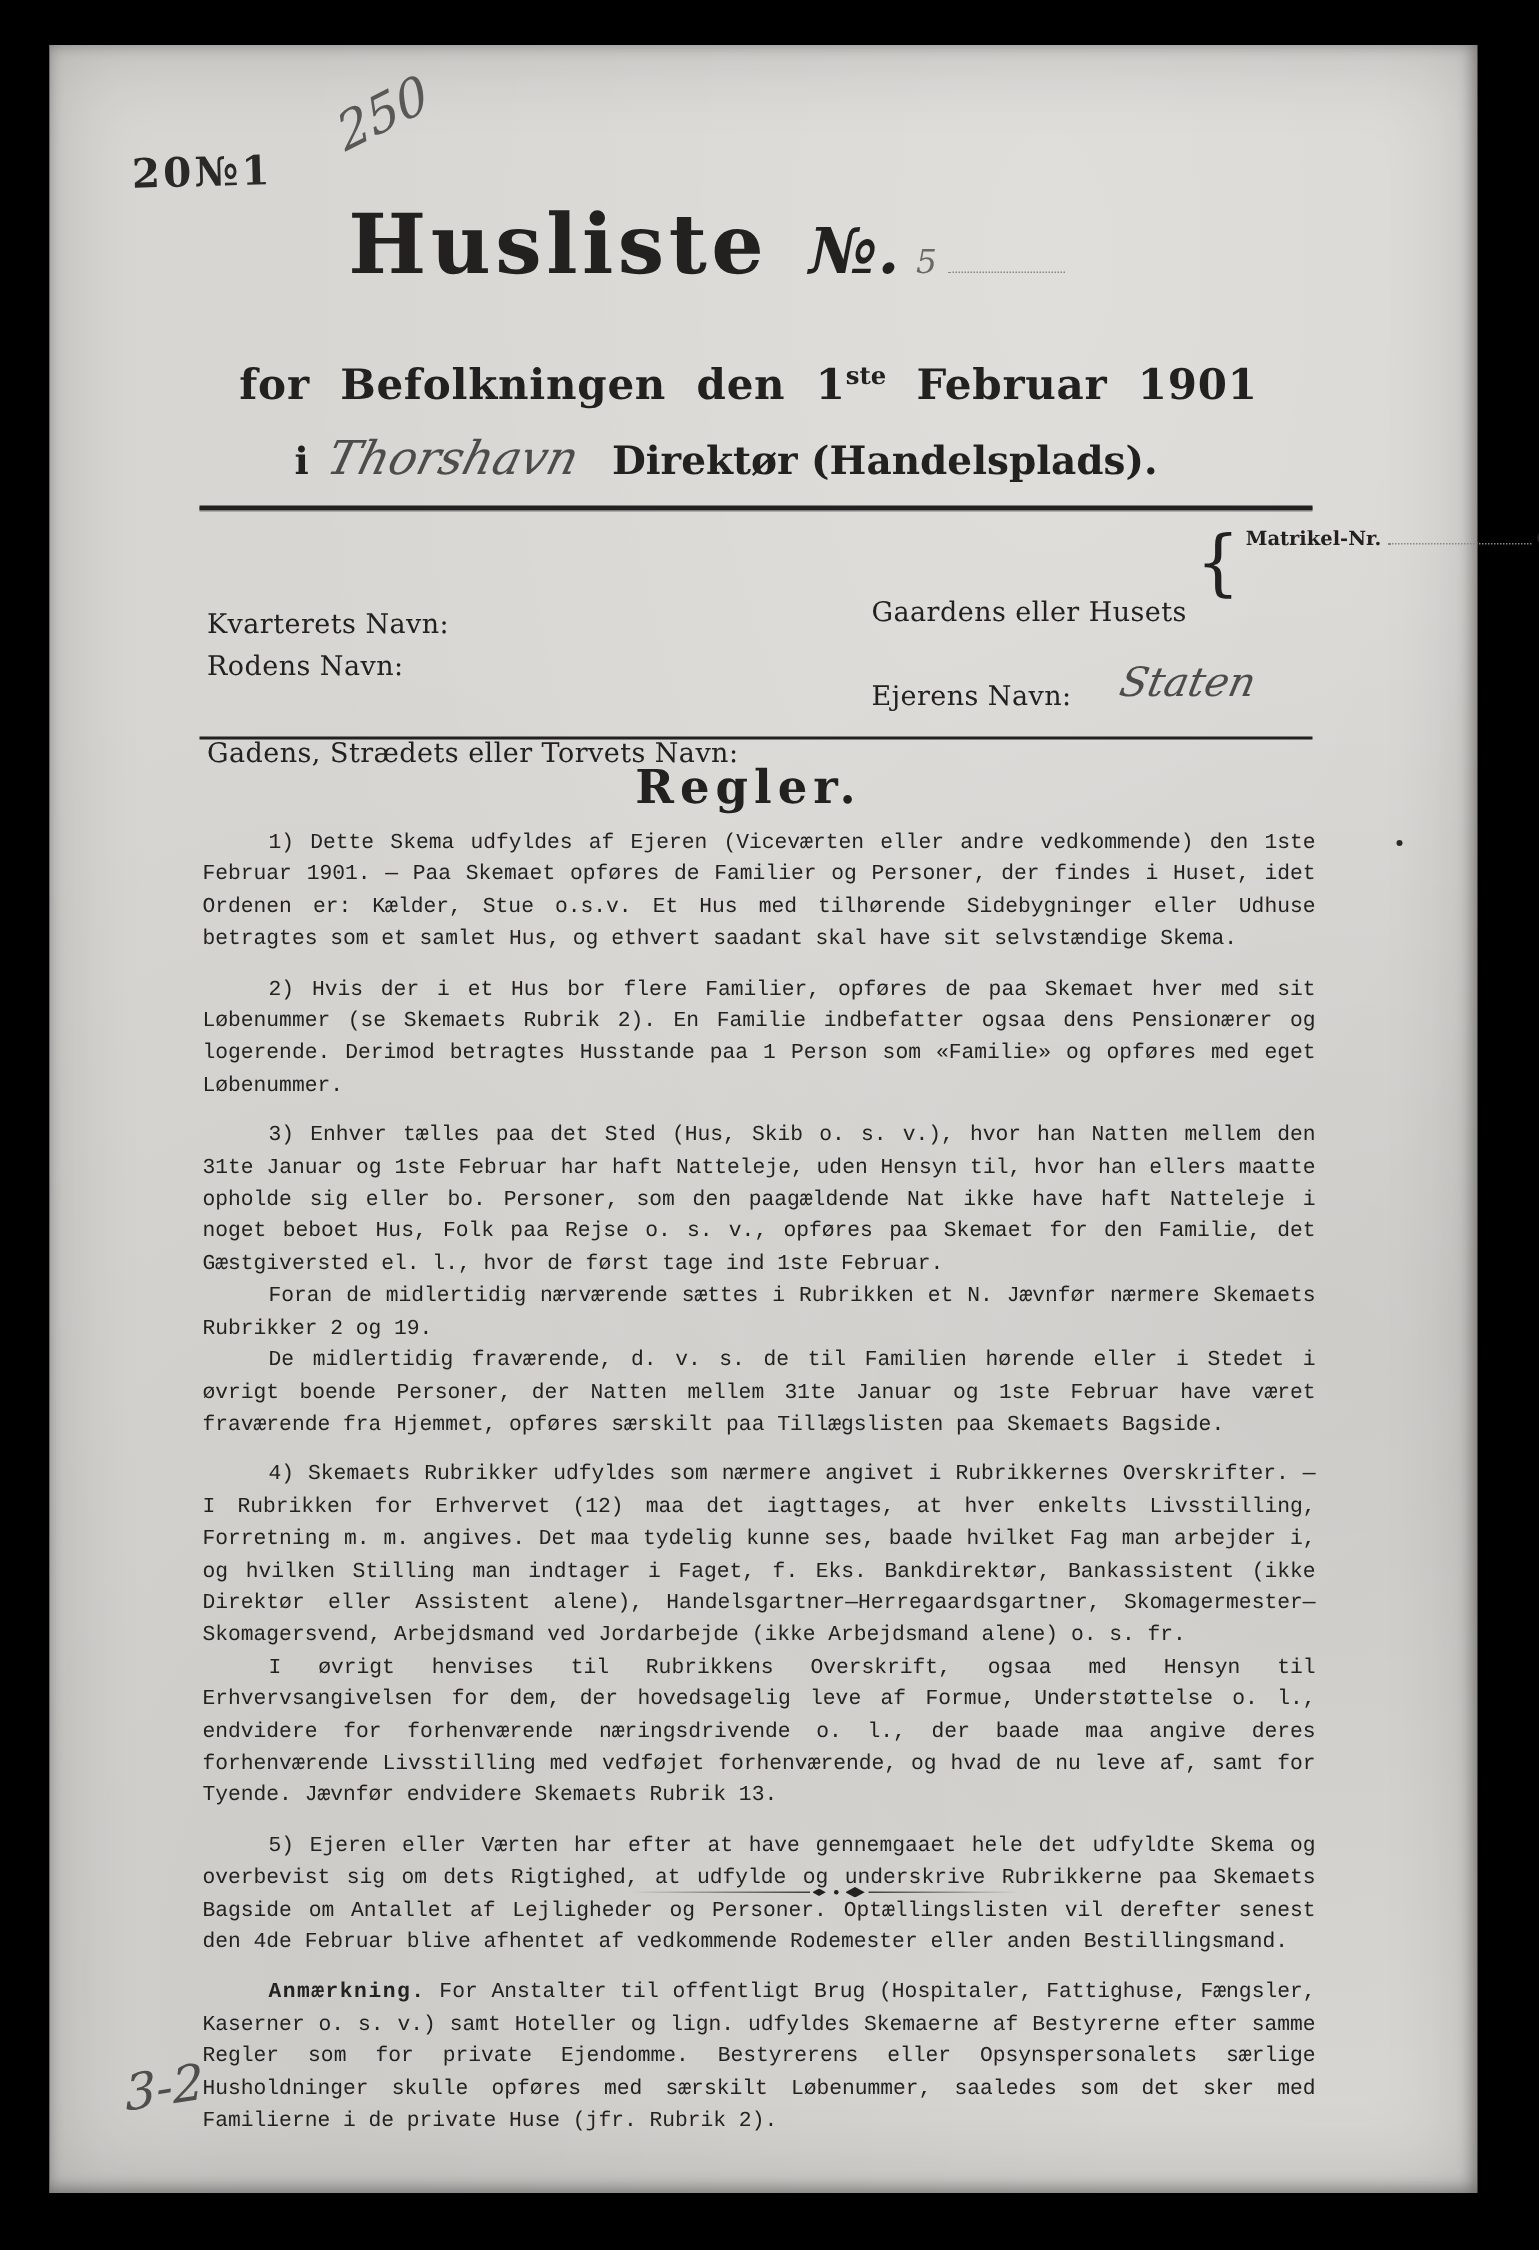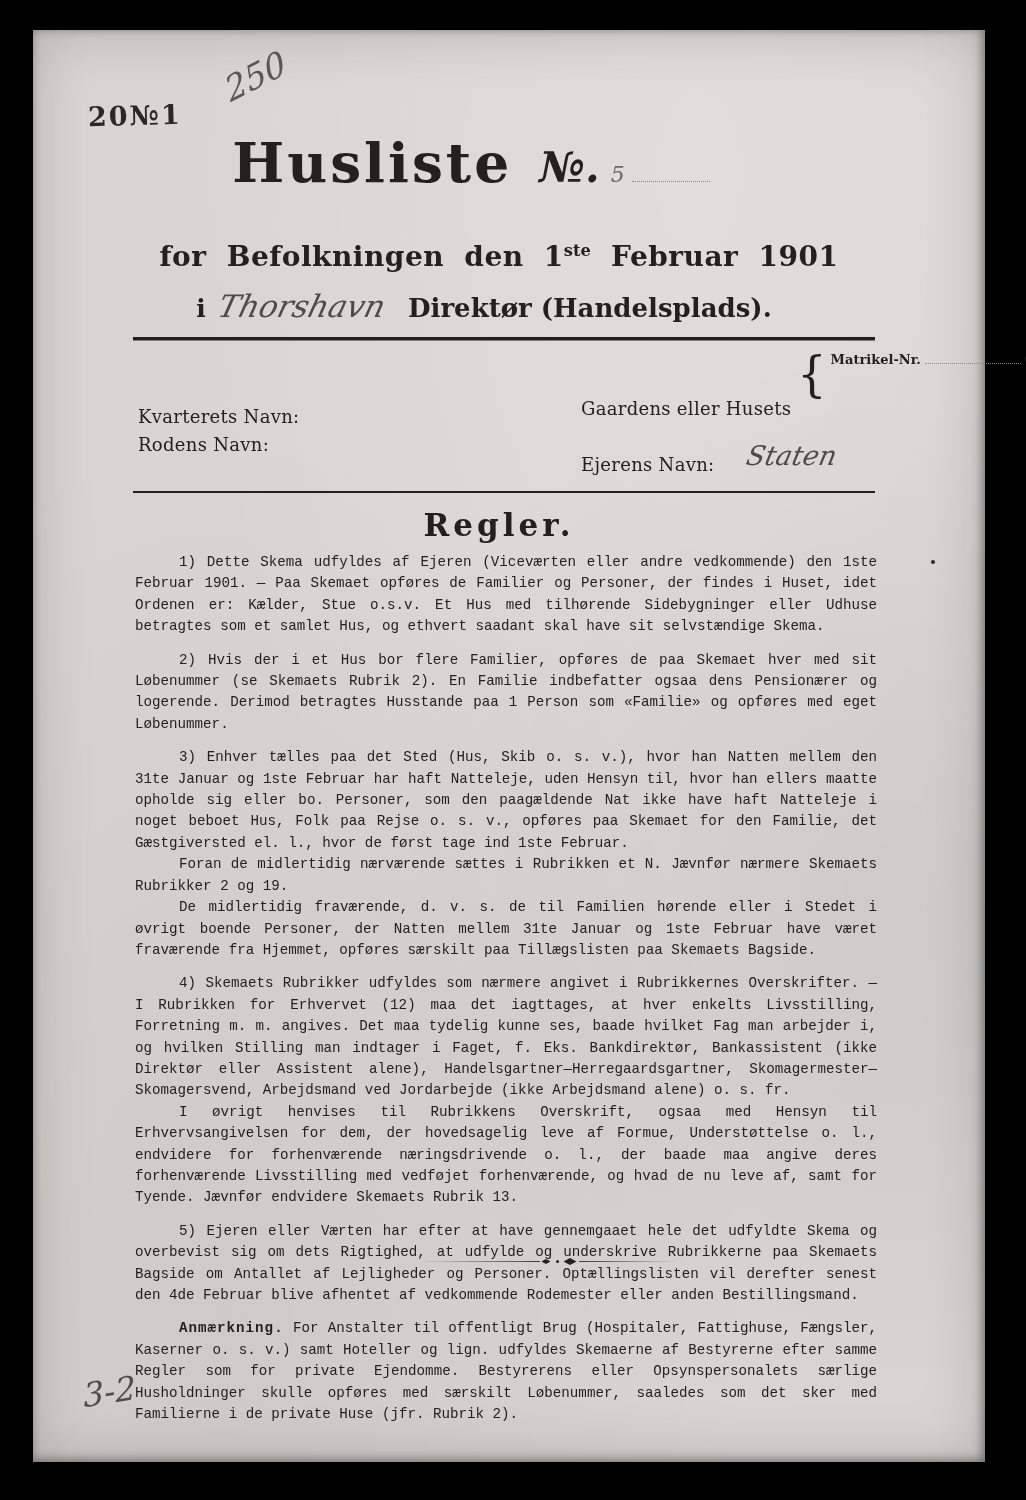--- a/index.html
+++ b/index.html
@@ -134,20 +134,21 @@
     <div class="place-row">
       <span class="place-i">i</span>
       <span class="place-hand hand">Thorshavn</span>
       <span class="place-text">Direktør (Handelsplads).</span>
     </div>
 
     <div class="rule-a"></div>
 
     <div class="flabel f-kvarterets">Kvarterets Navn:</div>
     <div class="flabel f-rodens">Rodens Navn:</div>
+    <div class="flabel f-gadens">Gadens, Strædets eller Torvets Navn:</div>
 
     <div class="f-gaardens">
       <span class="flabel">Gaardens eller Husets</span>
       <span class="brace">{</span>
       <span class="gnr-stack">
         <span class="gnr-line"><span>Matrikel-Nr.</span> <span class="dotline"></span></span>
         <span class="gnr-line"><span>Gade-Nr.</span> <span class="dotline"></span></span>
       </span>
     </div>
 

